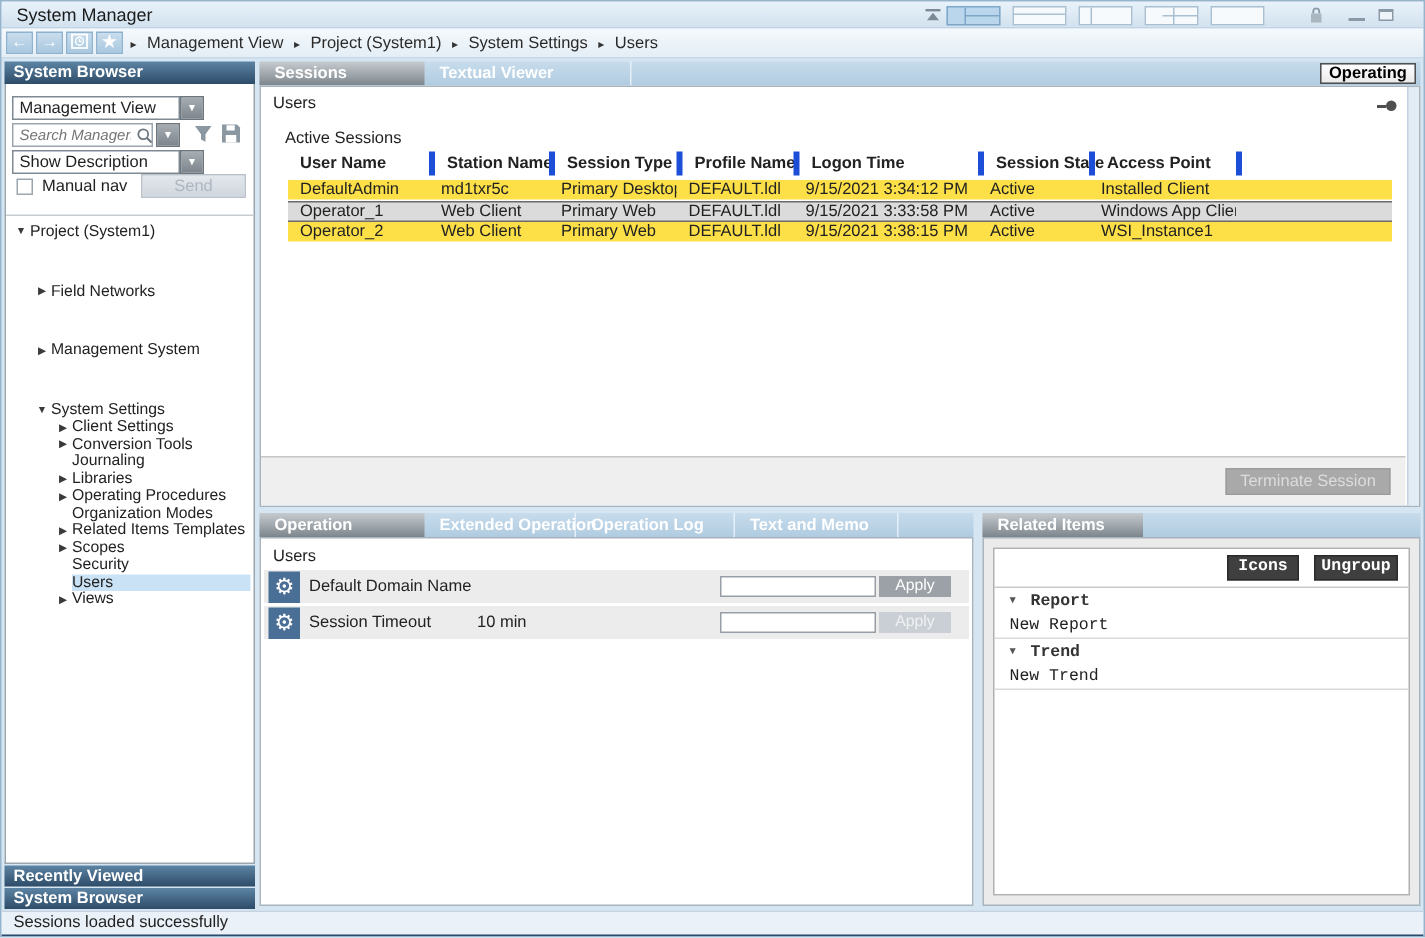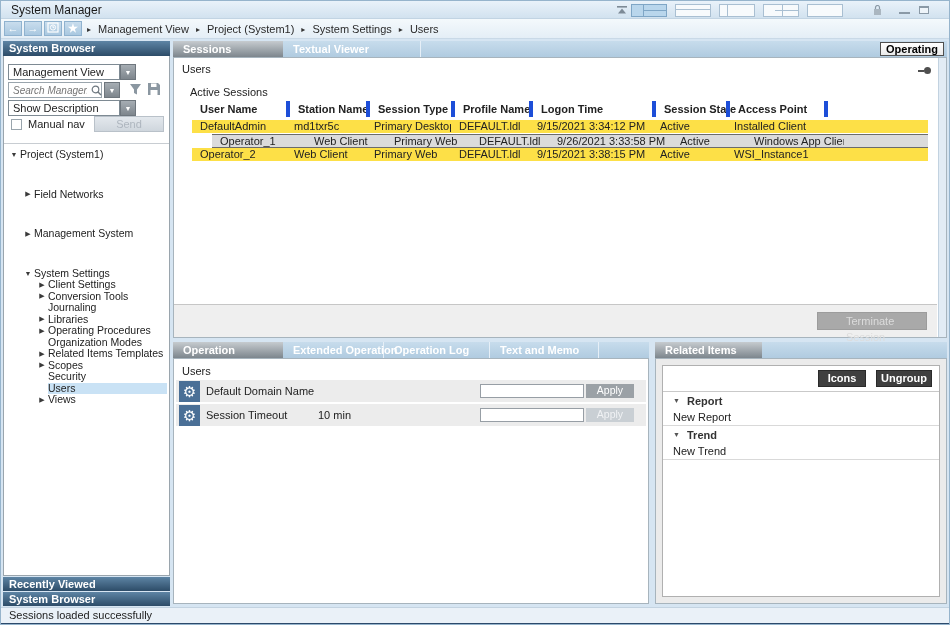--- a/index.html
+++ b/index.html
@@ -80,38 +80,38 @@
   .pin-icon .stem{position:absolute;left:0;top:3px;width:6px;height:1.5px;background:#4f4f4f;}
   .pin-icon .head{position:absolute;left:6px;top:0;width:7px;height:7px;border-radius:50%;background:#4f4f4f;}
   .sp-sub{position:absolute;left:16px;top:28px;}
   .stable{position:absolute;left:18px;top:43px;right:18px;}
   .tgrid{display:grid;grid-template-columns:94px 80px 85px 78px 123px 74px 98px 1fr;}
   .thead{height:16px;margin-bottom:3px;}
   .thead > div{font-weight:bold;line-height:16px;padding-left:8px;border-left:4px solid #1d4ed8;white-space:nowrap;}
   .thead > div:first-child{border-left:none;}
   .trow{height:14px;background:#fde047;border-bottom:1px solid #fff;}
   .trow > div{line-height:13px;padding-left:8px;white-space:nowrap;overflow:hidden;}
-  .trow.selrow{background:#dbdbdb;border-top:1px solid #6b6b6b;border-bottom:1px solid #6b6b6b;margin-left:20px;}
+  .trow.selrow{background:#dbdbdb;border-top:1px solid #6b6b6b;border-bottom:1px solid #6b6b6b;}
   .sp-footer{position:absolute;left:0;right:9px;bottom:0;height:33px;background:#efefef;border-top:1px solid #c6c6c6;}
   .terminate-btn{position:absolute;right:10px;top:7px;width:110px;height:18px;background:#a9a9a9;border:1px solid #9c9c9c;
-    color:#dcdcdc;text-align:left;line-height:16px;padding-left:28px;}
+    color:#dcdcdc;text-align:center;line-height:16px;}
 
   
   .op-body{position:absolute;left:172px;top:357px;width:476px;height:246px;background:#fff;border:1px solid #a7b4bd;}
   .op-title{position:absolute;left:8px;top:6px;}
   .op-row{position:absolute;left:2px;right:2px;height:22px;background:#ececec;display:grid;
     grid-template-columns:30px 112px 1fr 106px 52px 8px;align-items:center;}
   .gear-box{width:21px;height:21px;margin-left:3px;background:#4a6f96;color:#fff;font-size:15px;line-height:21px;text-align:center;}
   .op-input{height:14px;border:1px solid #979ea5;background:#fff;width:104px;font-size:10px;padding:0 2px;}
   .apply-btn{height:14px;background:#9ba1a6;color:#fff;text-align:center;line-height:13px;font-size:10.5px;width:48px;}
   .apply-btn.disabled{background:#c9cfd4;color:#f0f2f4;}
 
   
   .ri-body{position:absolute;left:654px;top:357px;width:292px;height:246px;background:#ebebeb;border:1px solid #a7b4bd;}
-  .ri-inner{position:absolute;left:6px;top:6px;right:6px;bottom:6px;background:#fff;border:1px solid #b0b0b0;}
+  .ri-inner{position:absolute;left:6px;top:6px;right:6px;bottom:6px;background:#fff;border:1px solid #b0b0b0;font-family:Liberation Mono, monospace;}
   .ri-btnrow{position:relative;height:26px;border-bottom:1px solid #c9c9c9;}
   .dark-btn{position:absolute;top:4px;height:17px;background:#3f3f3f;border:1px solid #2a2a2a;color:#fff;
     font-weight:bold;text-align:center;line-height:15px;}
   .ri-group{display:flex;align-items:center;height:17px;padding-left:10px;font-weight:bold;color:#333;}
   .ri-group .garrow{font-size:7px;color:#555;width:14px;}
   .ri-item{height:17px;line-height:16px;padding-left:10px;border-bottom:1px solid #d9d9d9;}
 </style>
 </head>
 <body>
 
@@ -300,21 +300,21 @@
         <div>9/15/2021 3:34:12 PM</div>
         <div>Active</div>
         <div>Installed Client</div>
         <div></div>
       </div>
       <div class="tgrid trow selrow">
         <div>Operator_1</div>
         <div>Web Client</div>
         <div>Primary Web</div>
         <div>DEFAULT.ldl</div>
-        <div>9/26/2021 3:33:58 PM</div>
+        <div>9/15/2021 3:33:58 PM</div>
         <div>Active</div>
         <div>Windows App Client</div>
         <div></div>
       </div>
       <div class="tgrid trow">
         <div>Operator_2</div>
         <div>Web Client</div>
         <div>Primary Web</div>
         <div>DEFAULT.ldl</div>
         <div>9/15/2021 3:38:15 PM</div>

